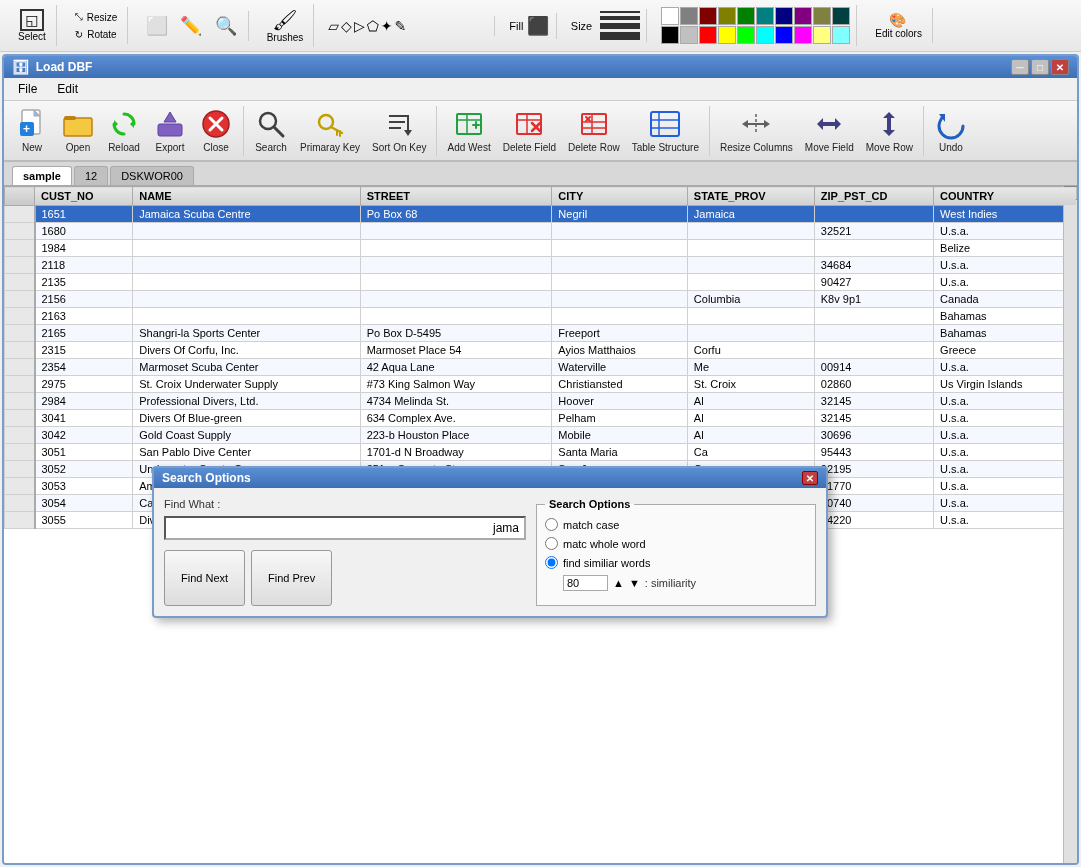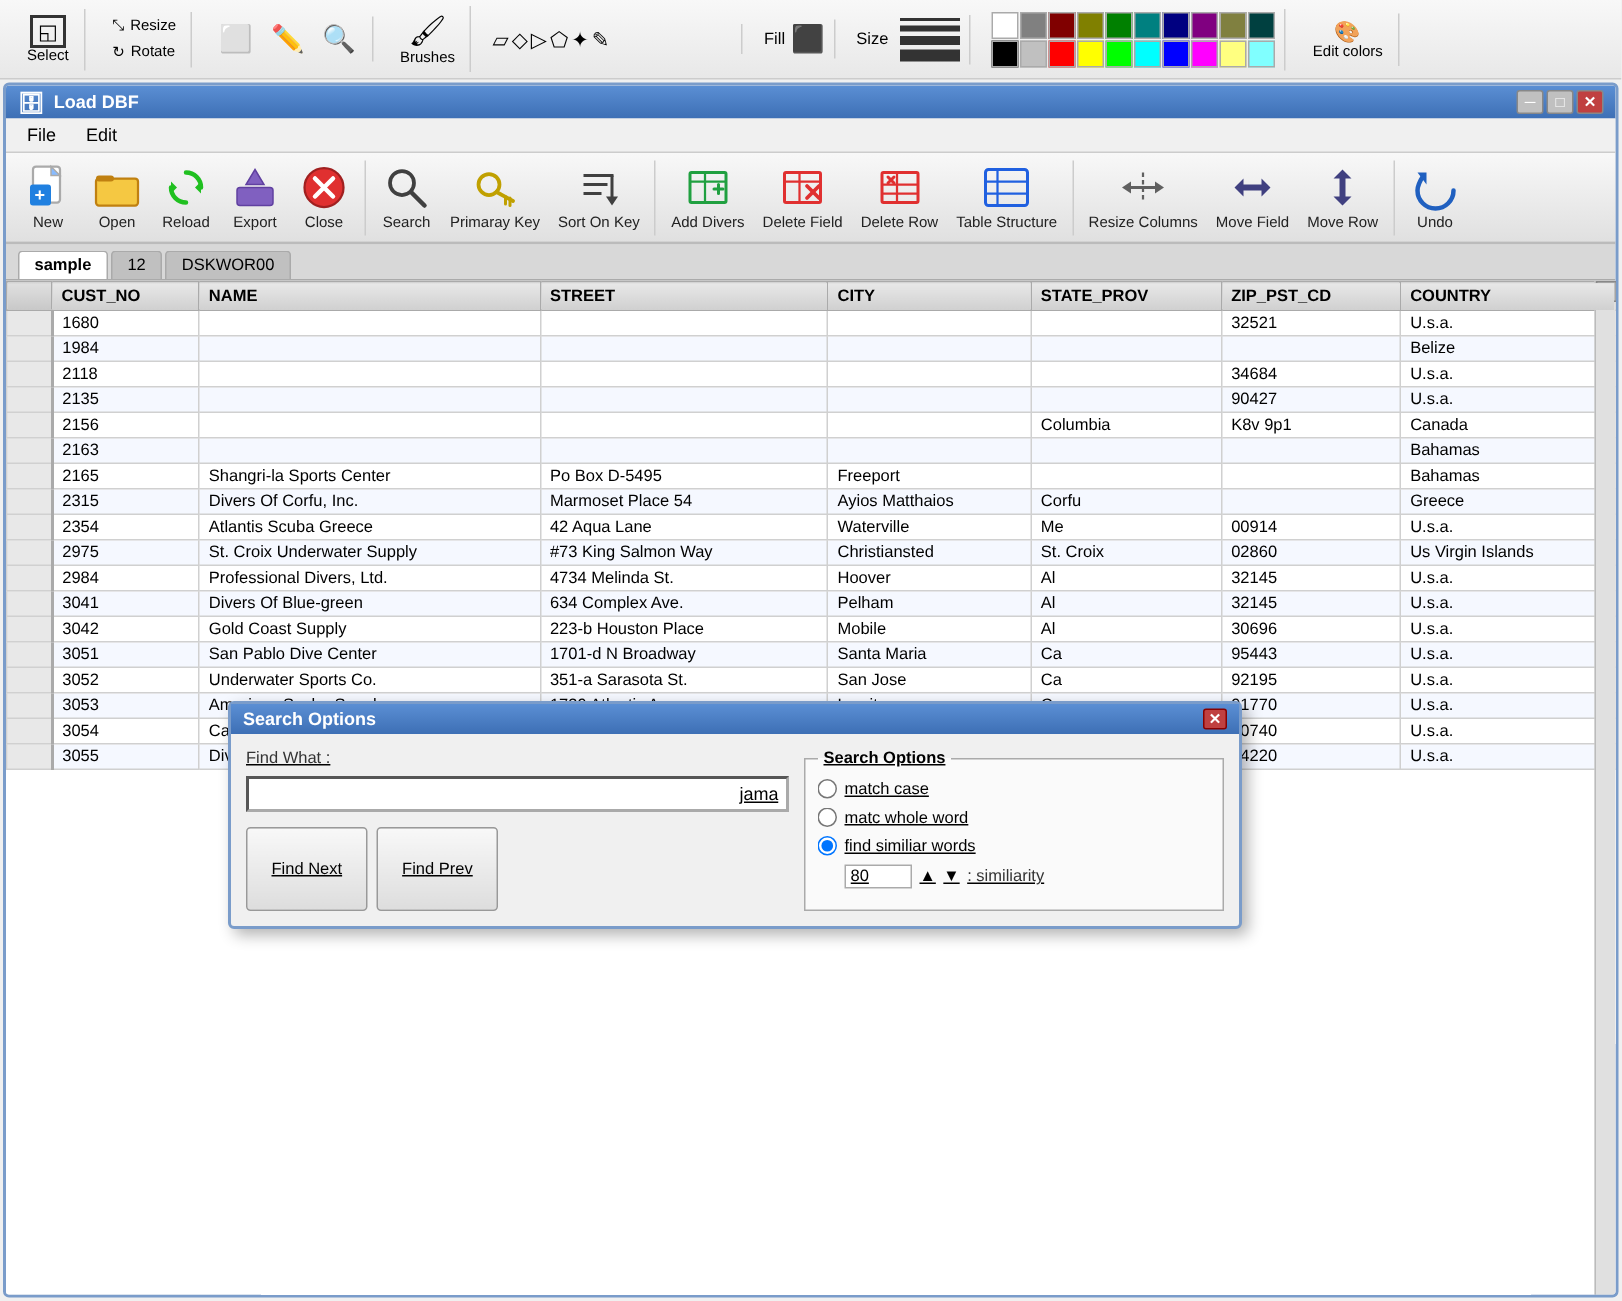--- a/index.html
+++ b/index.html
@@ -199,21 +199,20 @@
       display: flex;
       align-items: center;
       justify-content: space-between;
       font-size: 12px;
       font-weight: bold;
     }
     #search-dialog-body {
       padding: 10px;
       display: flex;
       gap: 10px;
-      text-decoration: underline;
     }
     .search-left {
       flex: 1;
       display: flex;
       flex-direction: column;
       gap: 6px;
     }
     .search-right {
       width: 280px;
       border: 1px solid #aaa;
@@ -502,21 +501,21 @@
       <div class="toolbar-btn">
         <div class="icon">
           <svg width="32" height="32" viewBox="0 0 32 32">
               <rect x="4" y="6" width="24" height="20" rx="1" fill="none" stroke="#20a040" stroke-width="2"></rect>
               <line x1="4" y1="12" x2="28" y2="12" stroke="#20a040" stroke-width="1.5"></line>
               <line x1="14" y1="6" x2="14" y2="26" stroke="#20a040" stroke-width="1.5"></line>
               <line x1="20" y1="17" x2="26" y2="17" stroke="#20a040" stroke-width="2" stroke-linecap="round"></line>
               <line x1="23" y1="14" x2="23" y2="20" stroke="#20a040" stroke-width="2" stroke-linecap="round"></line>
             </svg>
         </div>
-        <span>Add Divers</span>
+        <span>Add West</span>
       </div>
       <div class="toolbar-btn">
         <div class="icon">
           <svg width="32" height="32" viewBox="0 0 32 32">
               <rect x="4" y="6" width="24" height="20" rx="1" fill="none" stroke="#e03030" stroke-width="2"></rect>
               <line x1="4" y1="12" x2="28" y2="12" stroke="#e03030" stroke-width="1.5"></line>
               <line x1="14" y1="6" x2="14" y2="26" stroke="#e03030" stroke-width="1.5"></line>
               <line x1="19" y1="15" x2="27" y2="23" stroke="#e03030" stroke-width="2.5" stroke-linecap="round"></line>
               <line x1="27" y1="15" x2="19" y2="23" stroke="#e03030" stroke-width="2.5" stroke-linecap="round"></line>
             </svg>
@@ -603,20 +602,30 @@
               <th>CUST_NO</th>
               <th>NAME</th>
               <th>STREET</th>
               <th>CITY</th>
               <th>STATE_PROV</th>
               <th>ZIP_PST_CD</th>
               <th>COUNTRY</th>
             </tr>
           </thead>
           <tbody id="table-body">
+          <tr class="selected">
+                <td class="row-num"></td>
+                <td>1651</td>
+                <td>Jamaica Scuba Centre</td>
+                <td>Po Box 68</td>
+                <td>Negril</td>
+                <td>Jamaica</td>
+                <td></td>
+                <td>West Indies</td>
+              </tr>
               <tr>
                 <td class="row-num"></td>
                 <td>1680</td>
                 <td></td>
                 <td></td>
                 <td></td>
                 <td></td>
                 <td>32521</td>
                 <td>U.s.a.</td>
               </tr>
@@ -686,21 +695,21 @@
                 <td>Divers Of Corfu, Inc.</td>
                 <td>Marmoset Place 54</td>
                 <td>Ayios Matthaios</td>
                 <td>Corfu</td>
                 <td></td>
                 <td>Greece</td>
               </tr>
               <tr>
                 <td class="row-num"></td>
                 <td>2354</td>
-                <td>Atlantis Scuba Greece</td>
+                <td>Marmoset Scuba Center</td>
                 <td>42 Aqua Lane</td>
                 <td>Waterville</td>
                 <td>Me</td>
                 <td>00914</td>
                 <td>U.s.a.</td>
               </tr>
               <tr>
                 <td class="row-num"></td>
                 <td>2975</td>
                 <td>St. Croix Underwater Supply</td>

